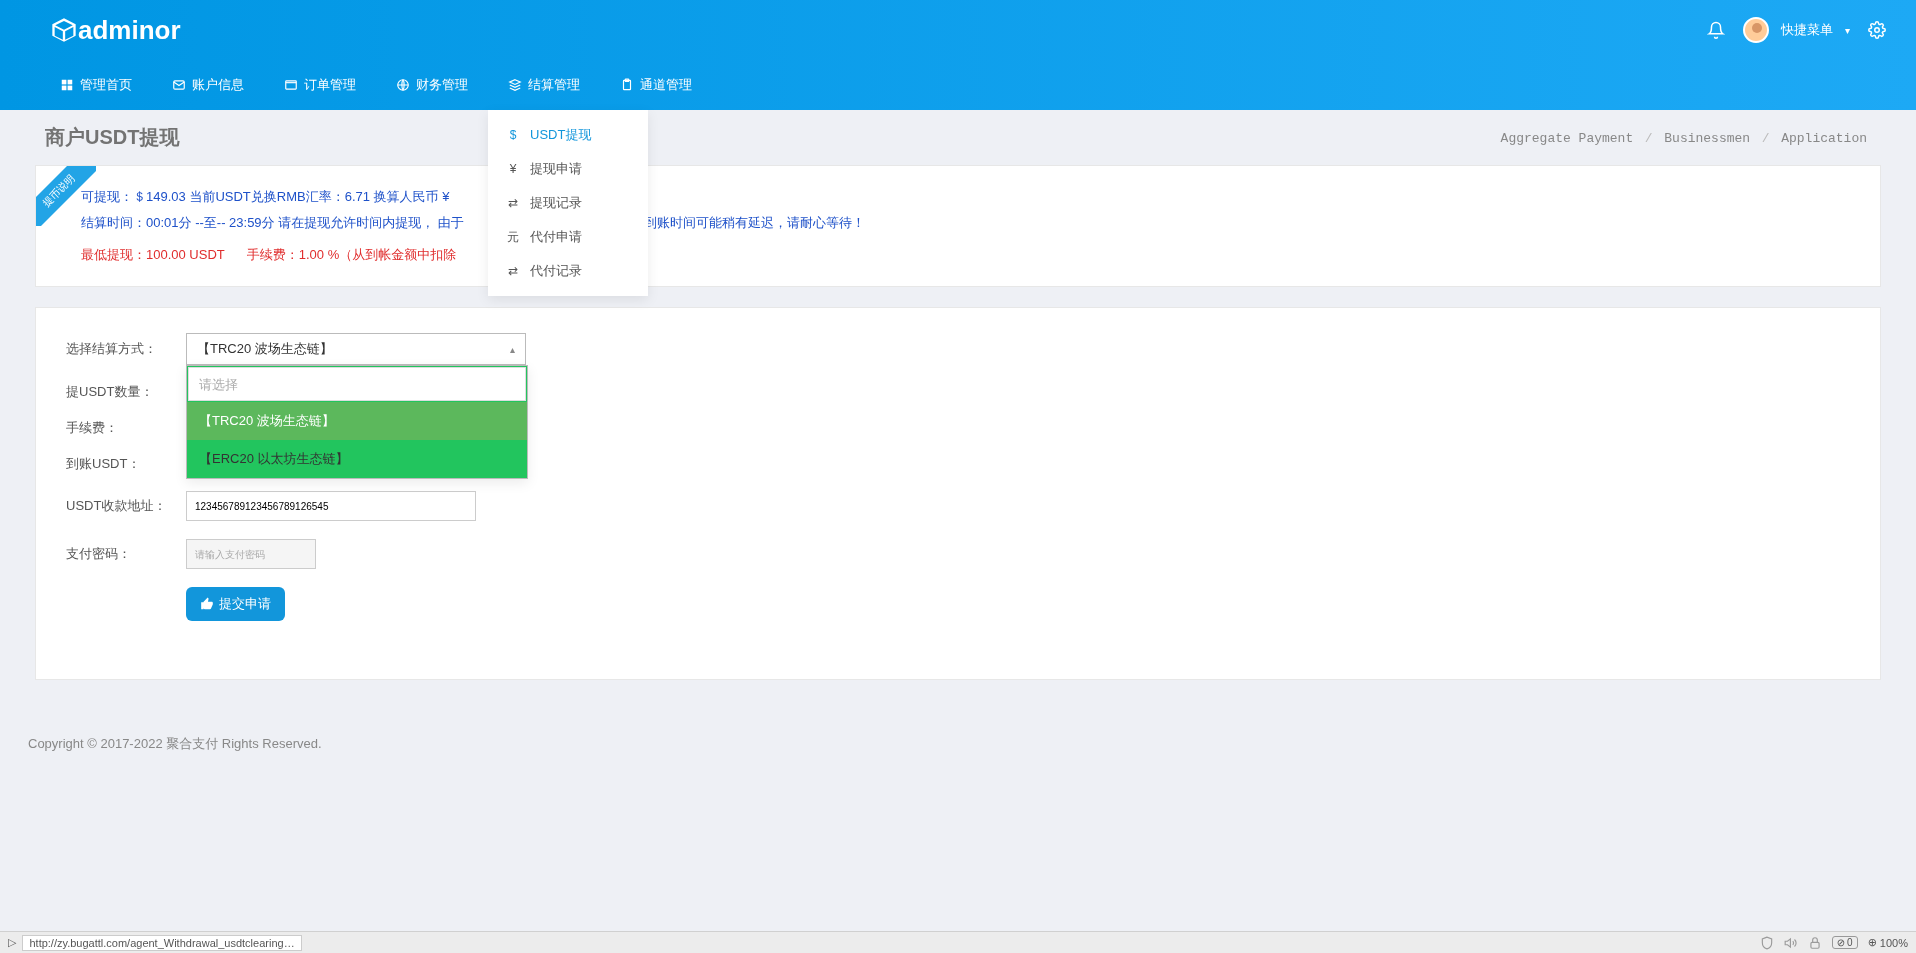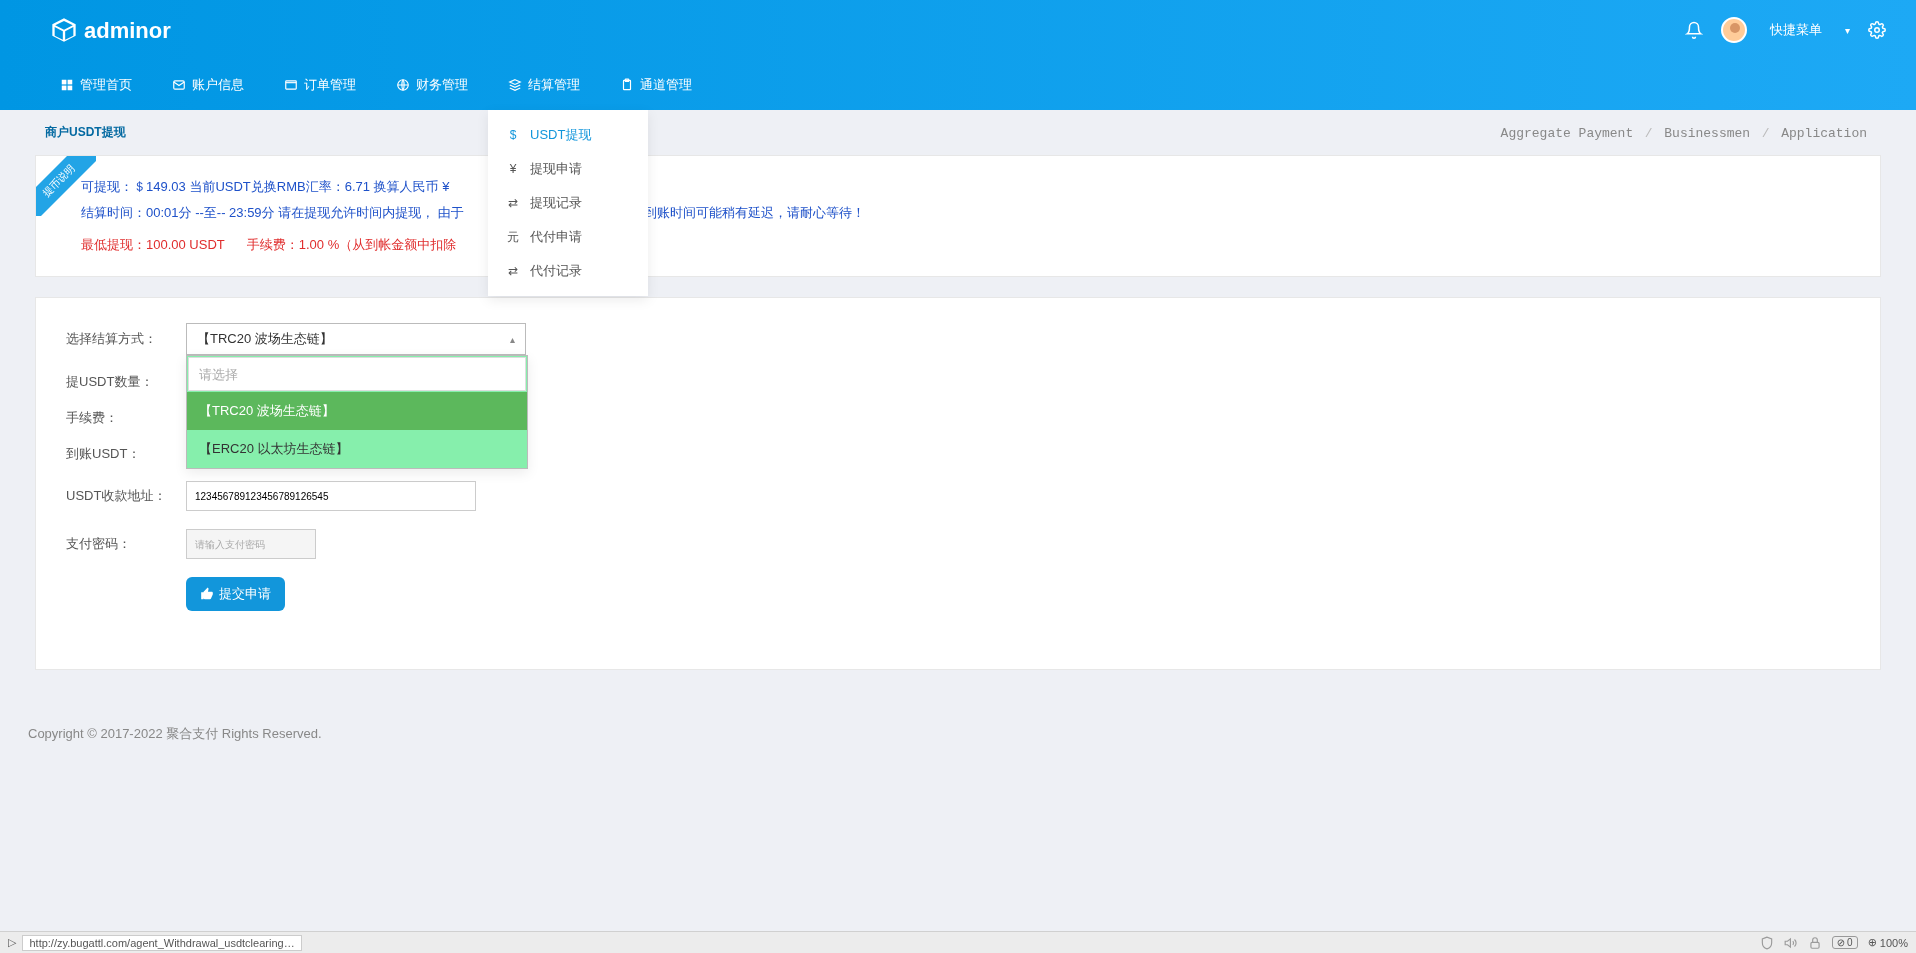--- a/index.html
+++ b/index.html
@@ -1,41 +1,41 @@
 <!DOCTYPE html>
 <html><head>
 <meta charset="utf-8">
 <style>
 * { box-sizing: border-box; margin: 0; padding: 0; }
 body { font-family: "Microsoft YaHei", Arial, sans-serif; background: #eef0f5; font-size: 13px; color: #333; }
 
 
 .topbar { background: linear-gradient(to right, #0096e3, #1da9f5); height: 60px; display: flex; align-items: center; padding: 0 30px 0 50px; justify-content: space-between; }
-.logo { display: flex; align-items: flex-end; color: #fff; font-size: 22px; font-weight: 600; gap: 6px; }
+.logo { display: flex; align-items: center; color: #fff; font-size: 26px; font-weight: 600; }
 .logo-icon { width: 28px; height: 28px; display: inline-block; }
 .topbar-right { display: flex; align-items: center; gap: 18px; color: #fff; }
 .topbar-right .avatar { width: 26px; height: 26px; border-radius: 50%; background: #ffcc99; border: 2px solid #fff; display: inline-block; position: relative; }
 .topbar-right .avatar::after { content: ""; position: absolute; top: 4px; left: 7px; width: 10px; height: 10px; border-radius: 50%; background: #d89666; }
-.user-menu { display: flex; align-items: center; gap: 23px; cursor: pointer; font-size: 13px; }
+.user-menu { display: flex; align-items: center; gap: 12px; cursor: pointer; font-size: 13px; }
 
 
 .navbar { background: linear-gradient(to right, #0096e3, #1da9f5); height: 50px; display: flex; align-items: center; padding-left: 40px; }
 .nav-item { display: flex; align-items: center; gap: 6px; color: #fff; font-size: 13px; padding: 0 20px; height: 50px; cursor: pointer; position: relative; }
 .nav-item svg { width: 14px; height: 14px; }
 .nav-item.active::after { content: ""; position: absolute; bottom: -8px; left: 50%; transform: translateX(-50%); border: 8px solid transparent; border-bottom-color: #fff; }
 
 
 .nav-dropdown { position: absolute; top: 50px; left: 0; background: #fff; box-shadow: 0 4px 12px rgba(0,0,0,.08); min-width: 160px; padding: 8px 0; z-index: 100; }
 .nav-dropdown-item { display: flex; align-items: center; gap: 10px; padding: 8px 18px; font-size: 13px; color: #555; cursor: pointer; }
 .nav-dropdown-item.active { color: #1296db; }
 .nav-dropdown-item .mini-icon { width: 14px; display: inline-block; text-align: center; font-size: 12px; }
 
 
 .page-head { display: flex; justify-content: space-between; align-items: center; padding: 14px 45px; }
-.page-title { font-size: 12px; font-weight: 600; color: #0369a1; }
+.page-title { font-size: 20px; font-weight: 600; color: #737373; }
 .breadcrumb { font-size: 13px; color: #888; }
 .breadcrumb span { margin: 0 4px; font-family: Liberation Mono, monospace; }
 .breadcrumb .sep { color: #bbb; }
 
 
 .content-wrap { padding: 0 35px 30px; }
 .notice { background: #fff; border: 1px solid #e7e7e7; padding: 18px 20px 18px 45px; position: relative; font-size: 13px; line-height: 2; }
 .corner-ribbon { position: absolute; top: 0; left: 0; width: 60px; height: 60px; overflow: hidden; }
 .corner-ribbon span { position: absolute; display: block; width: 90px; background: #22a4e6; color: #fff; font-size: 10px; text-align: center; transform: rotate(-45deg); top: 13px; left: -22px; padding: 2px 0; }
 .notice .row1 { color: #1e51c9; }
@@ -44,21 +44,21 @@
 
 
 .form-panel { background: #fff; border: 1px solid #e7e7e7; padding: 25px 30px 40px; margin-top: 20px; }
 .form-row { display: flex; align-items: center; margin-bottom: 18px; position: relative; }
 .form-label { width: 120px; font-size: 13px; color: #555; }
 .form-input, .form-display { height: 30px; border: 1px solid #ccc; padding: 0 8px; font-size: 10px; }
 .form-input { width: 290px; }
 .select-box { width: 340px; height: 32px; border: 1px solid #bbb; display: flex; align-items: center; justify-content: space-between; padding: 0 10px; font-size: 13px; cursor: pointer; background: #fff; }
 .select-caret { color: #888; font-size: 10px; }
 
-.select-dropdown { position: absolute; top: 32px; left: 120px; width: 342px; background: #86efac; border: 1px solid #bbb; z-index: 50; box-shadow: 0 4px 12px rgba(0,0,0,.08); }
+.select-dropdown { position: absolute; top: 32px; left: 120px; width: 342px; background: #22c55e; border: 1px solid #bbb; z-index: 50; box-shadow: 0 4px 12px rgba(0,0,0,.08); }
 .select-search { width: calc(100% - 2px); margin: 1px; height: 34px; border: 1px solid #ddd; padding: 0 10px; font-size: 13px; }
 .select-option { padding: 10px 12px; font-size: 13px; cursor: pointer; }
 .select-option.selected { background: #5cb85c; color: #fff; }
 
 .btn-submit { background: #1296db; color: #fff; border: none; padding: 8px 14px; font-size: 13px; cursor: pointer; display: flex; align-items: center; gap: 5px; border-radius: 6px; }
 
 
 .footer { text-align: left; padding: 25px 0 15px; color: #888; font-size: 13px; margin-left: 28px; }
 
 

